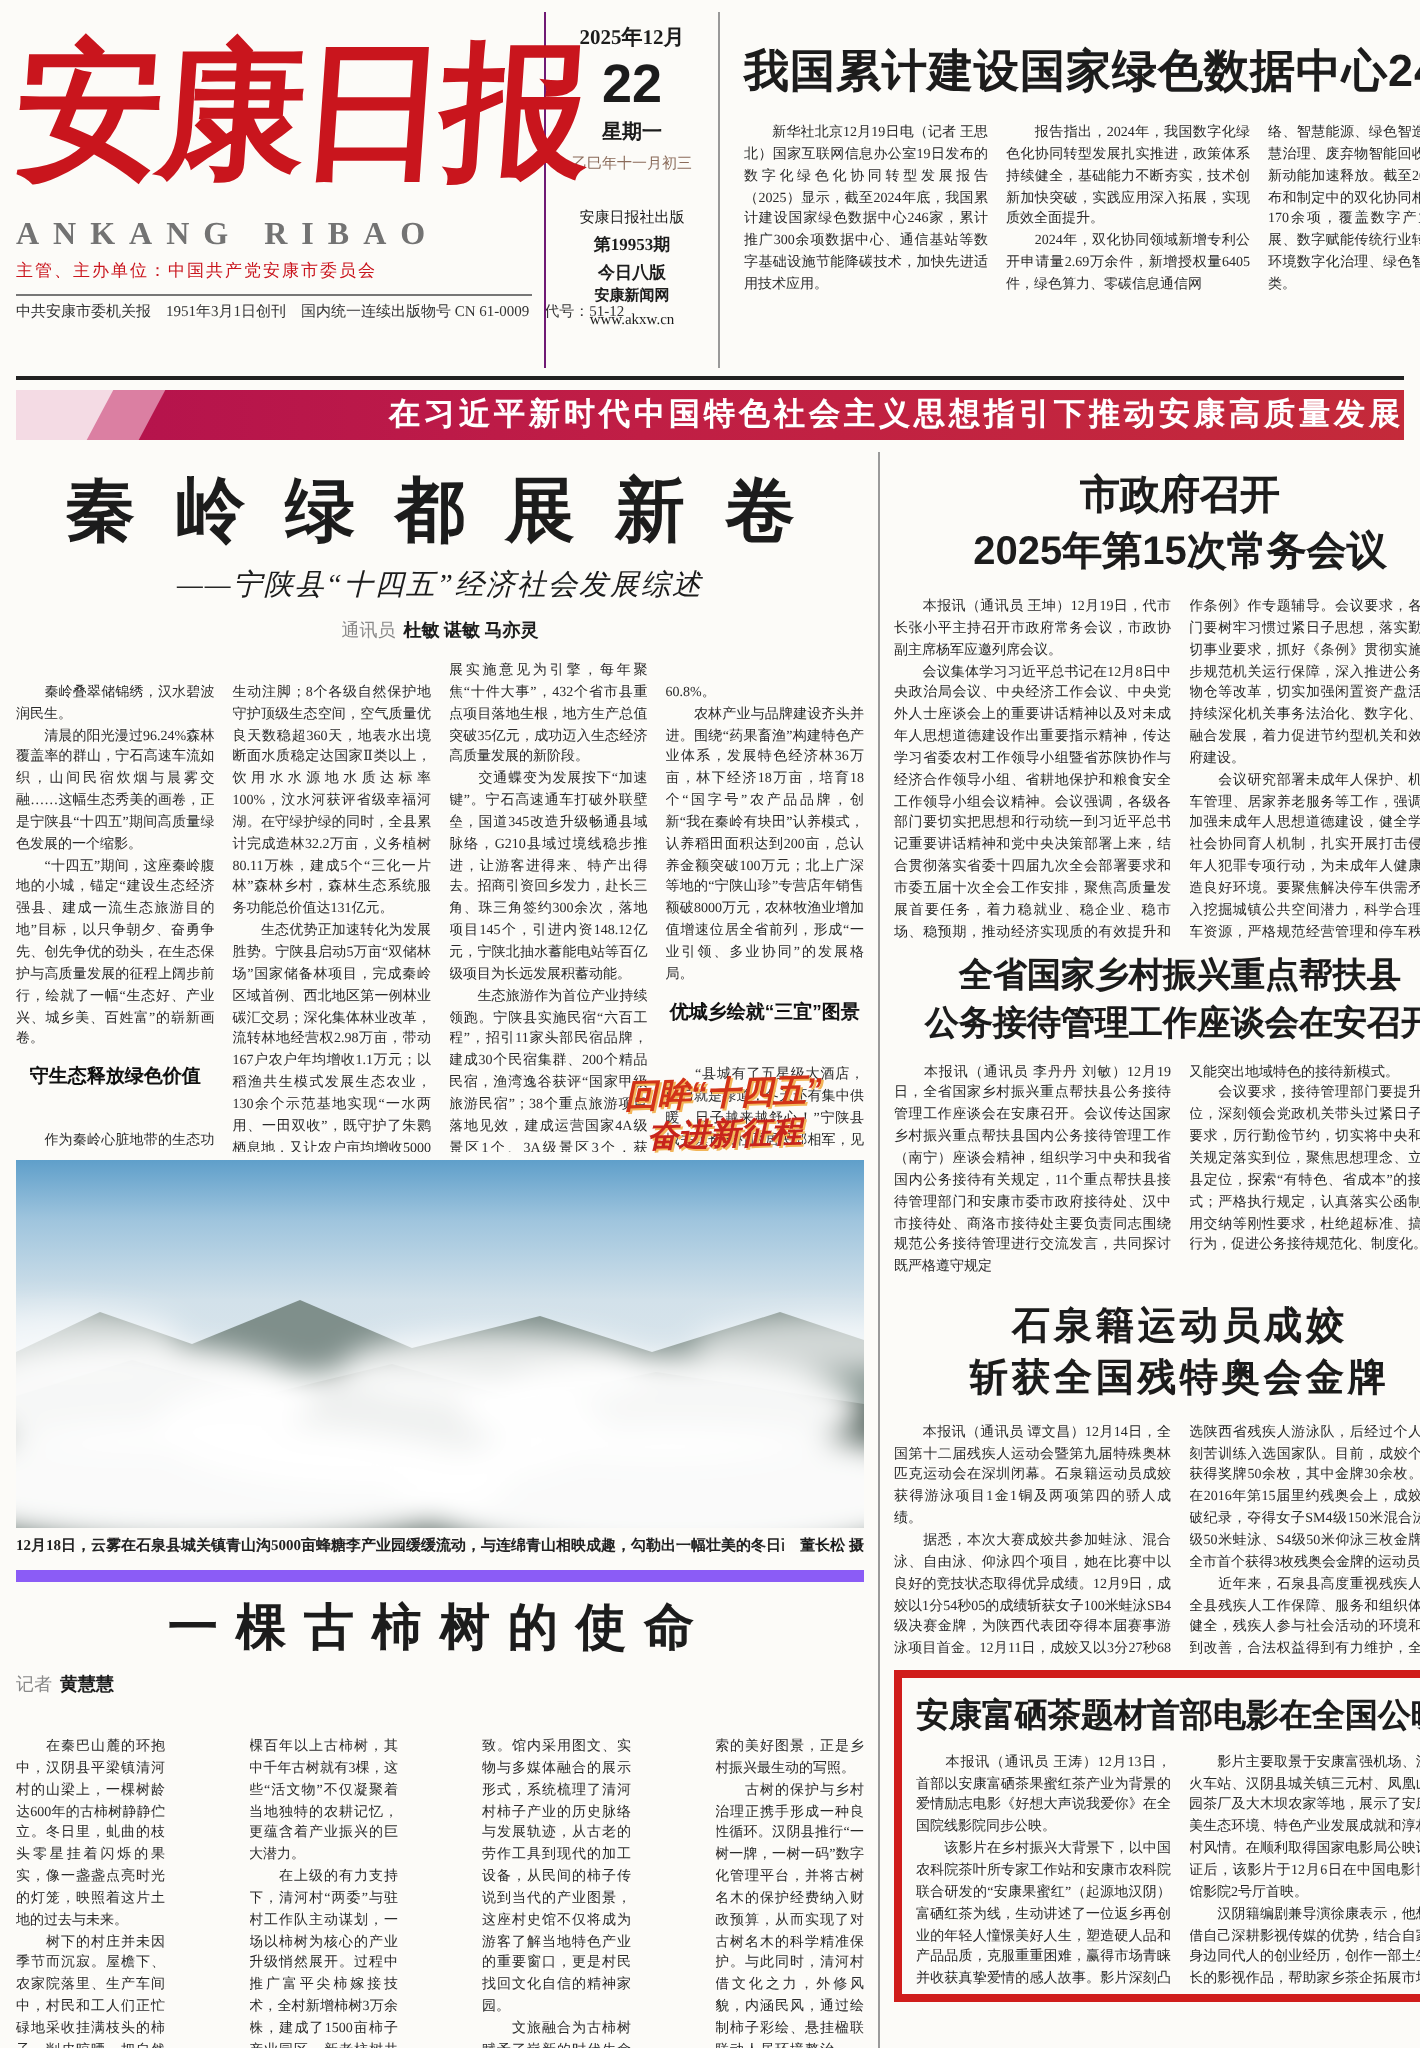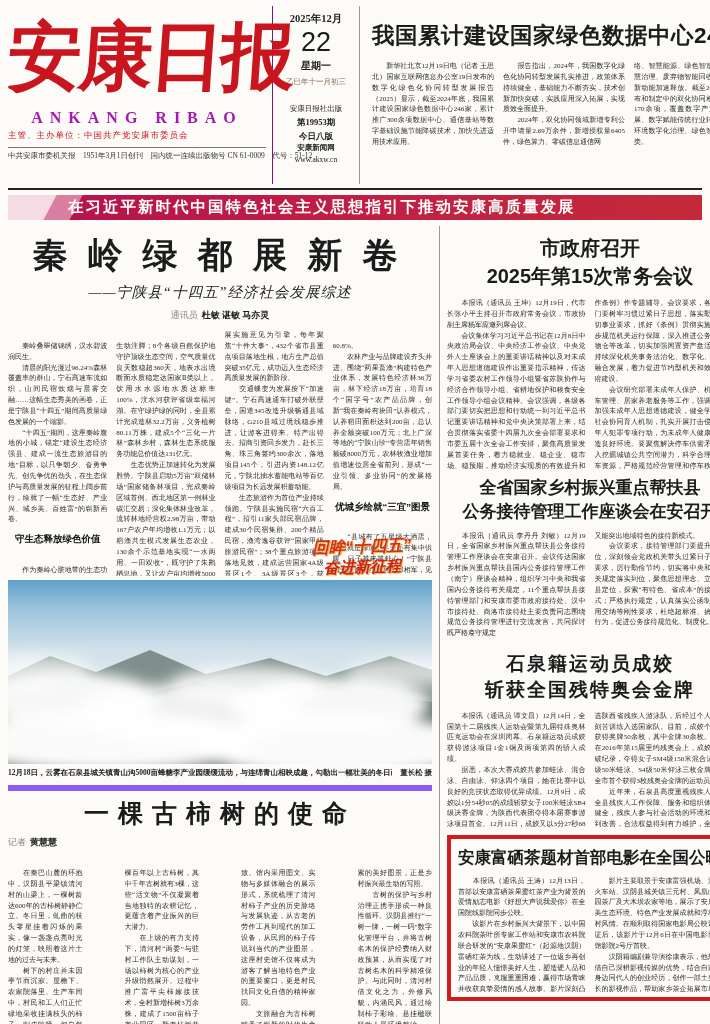--- a/index.html
+++ b/index.html
@@ -10,29 +10,29 @@
     font-family:"Liberation Serif","DejaVu Serif",serif; color:#1c1c1c;
   }
   
   .header { display:flex; border-bottom:2px solid #222; padding-bottom:4px; height:184px; box-sizing:border-box; }
   .masthead { width:258px; flex:none; display:flex; flex-direction:column; }
   .m-title {
     font-family:"Liberation Serif",serif; font-weight:bold; color:#c9151d;
     font-size:74px; line-height:1.35; letter-spacing:-3px; transform:skewX(-4deg);
     white-space:nowrap; margin-top:2px;
   }
-  .m-pinyin { color:#a21caf; font-weight:bold; font-size:16px; letter-spacing:7px; text-align:center; margin-top:1px; }
+  .m-pinyin { color:#737373; font-weight:bold; font-size:16px; letter-spacing:7px; text-align:left; margin-top:1px; }
   .m-org { color:#c9151d; font-size:8.5px; text-align:left; letter-spacing:1px; margin-top:3px; }
   .m-meta { border-top:1px solid #777; margin-top:5px; padding-top:3px; font-size:7.5px; color:#333; white-space:nowrap; }
   .datebox {
     flex:none; width:88px; border-left:1px solid #701a75; border-right:1px solid #999;
     margin-left:6px; text-align:center; padding:6px 4px 0 4px; box-sizing:border-box;
   }
   .d-ym { font-size:10.5px; font-weight:bold; }
-  .d-day { font-size:27px; font-weight:normal; line-height:1.2; font-family:"Liberation Sans",sans-serif; }
+  .d-day { font-size:27px; font-weight:bold; line-height:1.2; font-family:"Liberation Sans",sans-serif; }
   .d-week { font-size:10px; font-weight:bold; margin-top:1px; }
   .d-lunar { font-size:7.5px; color:#8a6b5a; margin-top:4px; }
   .d-pub { font-size:7.5px; margin-top:17px; }
   .d-issue { font-size:8.5px; font-weight:bold; margin-top:3px; }
   .d-pages { font-size:8.5px; font-weight:bold; margin-top:2px; }
   .d-site { font-size:7.5px; margin-top:0; font-weight:bold; }
   .d-url { font-size:7.5px; margin-top:2px; }
   .toparticle { flex:1; padding:12px 0 0 12px; display:flex; flex-direction:column; }
   .top-headline {
     font-family:"Liberation Sans",sans-serif; font-weight:bold; font-size:22.5px;
@@ -42,21 +42,21 @@
   .cols { display:flex; gap:9px; }
   .col {
     flex:1; font-size:7px; line-height:1.55; text-align:justify;
     white-space:pre-line; overflow:hidden; color:#2a2a2a;
   }
   .top-cols { height:92px; }
   
   .banner {
     position:relative; margin-top:5px; height:25px; overflow:hidden;
     background:linear-gradient(90deg,#b3114e 0%,#c01e45 45%,#c42a3a 100%);
-    display:flex; align-items:center; justify-content:flex-start;
+    display:flex; align-items:center; justify-content:flex-end;
   }
   .banner .stripe1 { position:absolute; left:-14px; top:0; width:60px; height:100%; background:#f4dbe4; transform:skewX(-28deg); }
   .banner .stripe2 { position:absolute; left:42px; top:0; width:26px; height:100%; background:#db7fa2; transform:skewX(-28deg); }
   .banner-text {
     position:relative; color:#fff; font-family:"Liberation Sans",sans-serif;
     font-weight:bold; font-size:15.5px; letter-spacing:2px; white-space:nowrap; margin-left:60px;
   }
   
   .content { display:flex; margin-top:6px; }
   .leftcol { width:424px; flex:none; padding-right:7px; }

